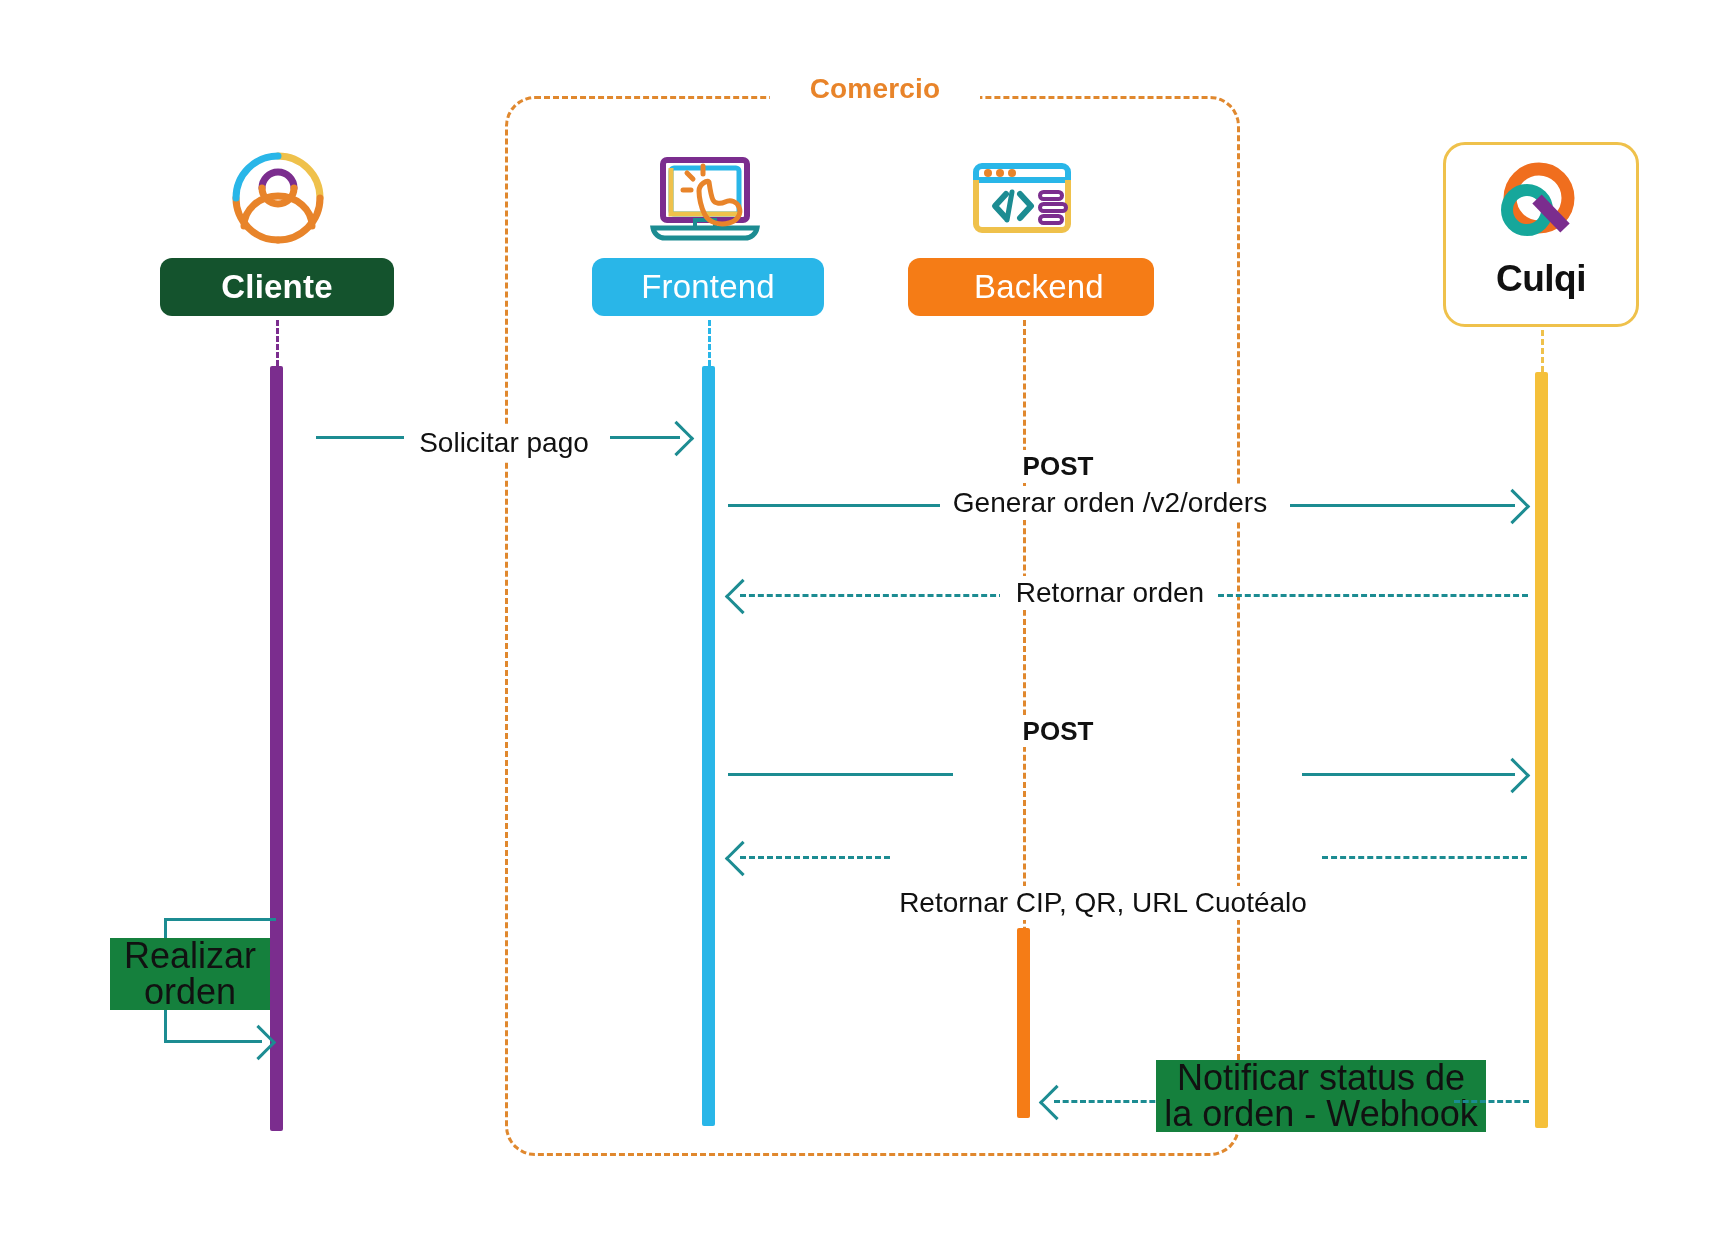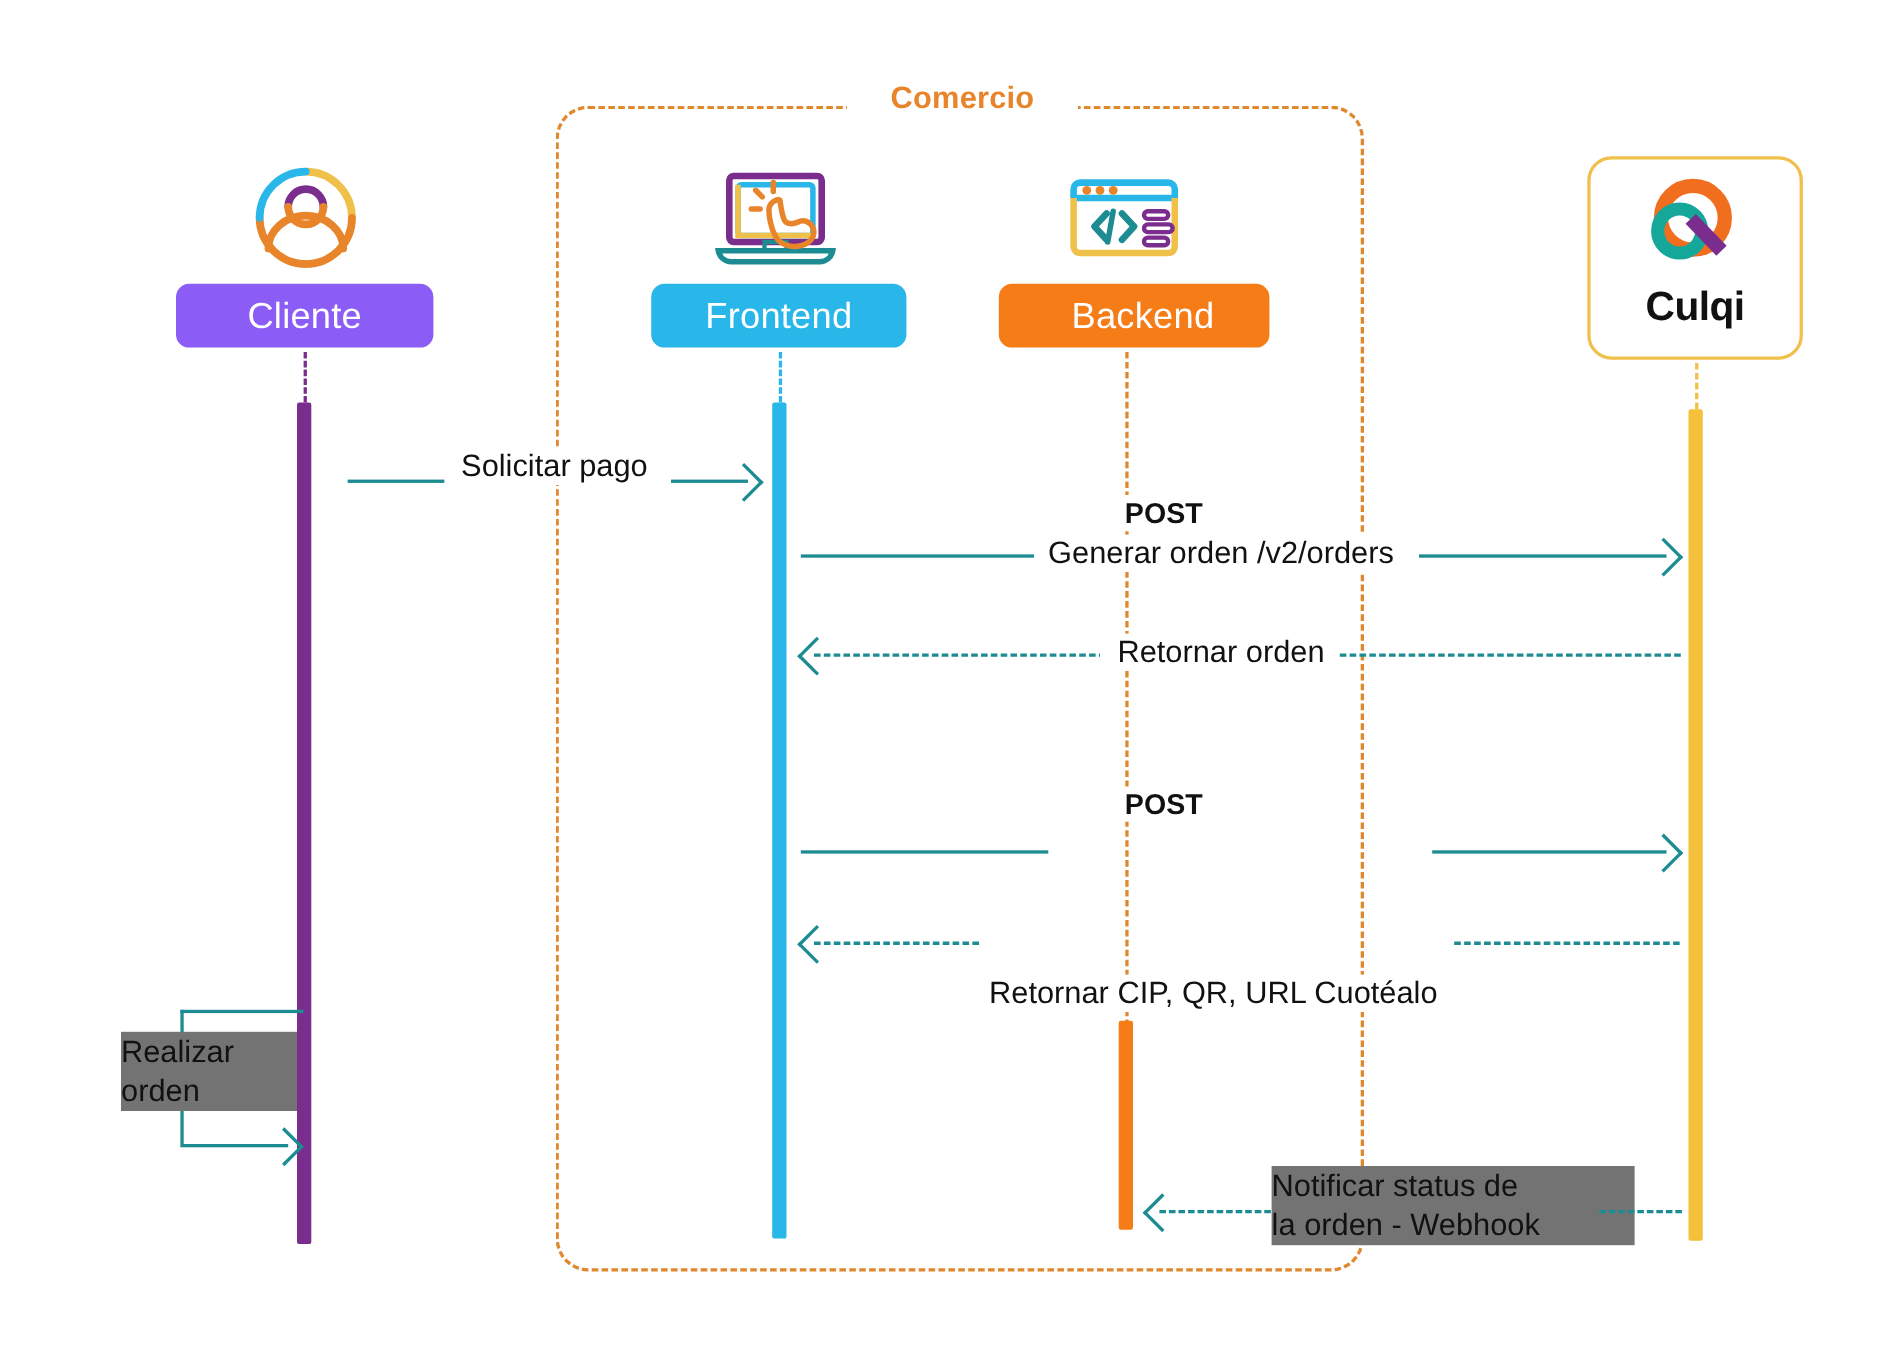--- a/index.html
+++ b/index.html
@@ -38,21 +38,21 @@
   
   .pill{
     border-radius:12px;
     color:#ffffff;
     font-size:33px;
     text-align:center;
     line-height:58px;
     height:58px;
     letter-spacing:.2px;
   }
-  #pill-cliente{left:160px; top:258px; width:234px; background:#8b5cf6;}
+  #pill-cliente{left:160px; top:258px; width:234px; background:#14532d;font-weight:bold;}
   #pill-frontend{left:592px; top:258px; width:232px; background:#29B6E8;}
   #pill-backend{left:908px; top:258px; width:230px; background:#F57C16;padding-left:16px;}
 
   
   #culqi-card{
     left:1443px; top:142px; width:196px; height:185px;
     border:3px solid #EFC14B;
     border-radius:22px;
     background:#ffffff;
     box-sizing:border-box;
@@ -116,22 +116,23 @@
   .msg-verb{
     color:#111111;
     font-size:26px;
     font-weight:bold;
     text-align:center;
     background:#ffffff;
     line-height:32px;
   }
   .msg-2line{
     color:#111111;
-    font-size:28px;
-    background:#737373;
+    font-size:36px;
+    text-align:center;
+    background:#15803d;
     line-height:36px;
   }
 </style>
 </head>
 <body>
 
 <div id="stage">
 
   <div class="abs" id="comercio-box"></div>
   <div class="abs" id="comercio-title">Comercio</div>
@@ -199,21 +200,21 @@
   <div class="abs lifeline-dash" id="dash-frontend"></div>
   <div class="abs lifeline-dash" id="dash-backend"></div>
   <div class="abs lifeline-dash" id="dash-culqi"></div>
 
   <div class="abs bar" id="bar-cliente"></div>
   <div class="abs bar" id="bar-frontend"></div>
   <div class="abs bar" id="bar-backend"></div>
   <div class="abs bar" id="bar-culqi"></div>
 
   <div class="abs hline" style="left:316px; top:436px; width:90px;"></div>
-  <div class="abs msg-label" style="left:404px; top:407px; width:200px;">Solicitar pago</div>
+  <div class="abs msg-label" style="left:404px; top:426px; width:200px;">Solicitar pago</div>
   <div class="abs hline" style="left:610px; top:436px; width:70px;"></div>
   <div class="abs arrow-open-r" style="left:664px; top:426px;"></div>
 
   <div class="abs msg-verb" style="left:978px; top:450px; width:160px;">POST</div>
   <div class="abs hline" style="left:728px; top:504px; width:230px;"></div>
   <div class="abs msg-label" style="left:940px; top:486px; width:340px;">Generar orden /v2/orders</div>
   <div class="abs hline" style="left:1290px; top:504px; width:225px;"></div>
   <div class="abs arrow-open-r" style="left:1500px; top:494px;"></div>
 
   <div class="abs arrow-open-l" style="left:730px; top:584px;"></div>

